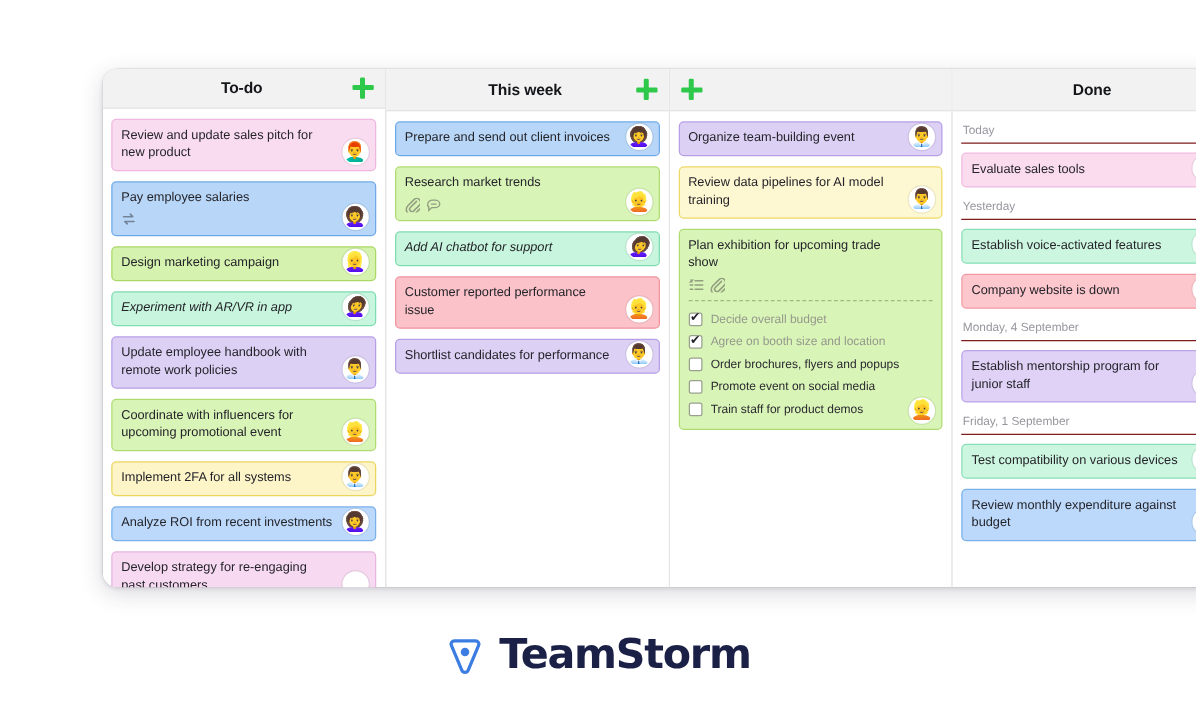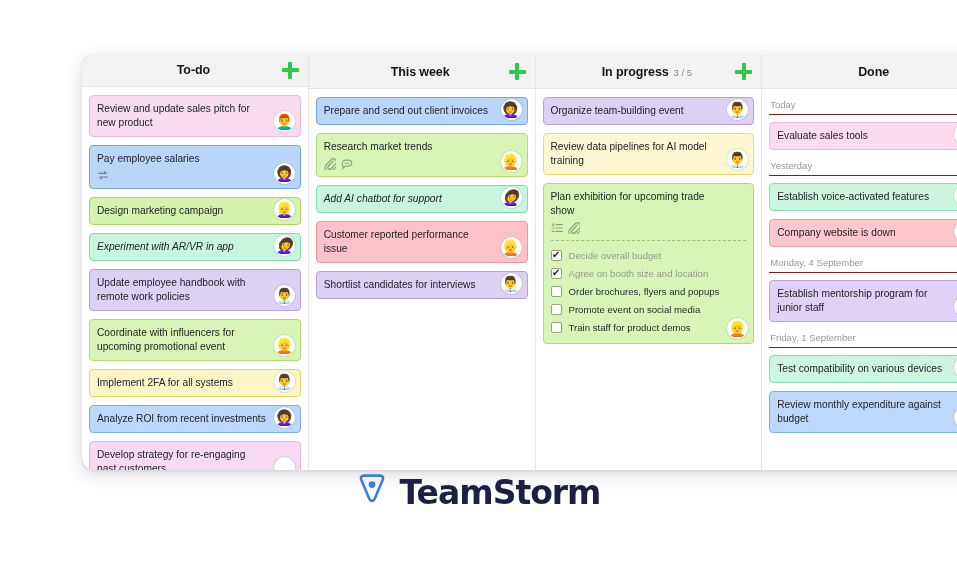--- a/index.html
+++ b/index.html
@@ -157,22 +157,22 @@
   .date-label {
     font-size: 9.5px; color: #96969e;
     padding: 2px 1px 4px 1px;
     border-bottom: 1px solid #7f1d1d;
     margin-bottom: 7px;
   }
 
   
   .logo {
     position: absolute;
-    left: 0; right: 0; top: 473px;
-    display: flex; align-items: flex-start; justify-content: center; gap: 11px;
+    left: 0; right: 0; top: 503px;
+    display: flex; align-items: flex-end; justify-content: center; gap: 11px;
   }
   .logo-mark { width: 32px; height: 32px; display:block; }
   .logo-text {
     font-size: 33px; font-weight: bold; color: #1b2047;
     letter-spacing: -1.0px;
     font-family: "DejaVu Sans", sans-serif;
   }
 </style>
 </head>
 <body>
@@ -288,33 +288,29 @@
               <span>👩‍🦱</span>
             </div>
           </div>
           <div class="card c-red">
             <div class="card-title">Customer reported performance issue</div>
             <div class="avatar">
               <span>👱</span>
             </div>
           </div>
           <div class="card c-purple">
-            <div class="card-title">Shortlist candidates for interviews</div>
+            <div class="card-title">Shortlist candidates for performance</div>
             <div class="avatar">
               <span>👨‍💼</span>
             </div>
           </div>
         </div>
       </div>
       <div class="column">
         <div class="col-head">
-          <div class="col-title-wrap">
-            <span class="col-title">In progress</span>
-            <span class="col-count">3 / 5</span>
-          </div>
           <div class="add-btn"></div>
         </div>
         <div class="col-body">
           <div class="card c-purple">
             <div class="card-title">Organize team-building event</div>
             <div class="avatar">
               <span>👨‍💼</span>
             </div>
           </div>
           <div class="card c-lyellow">

